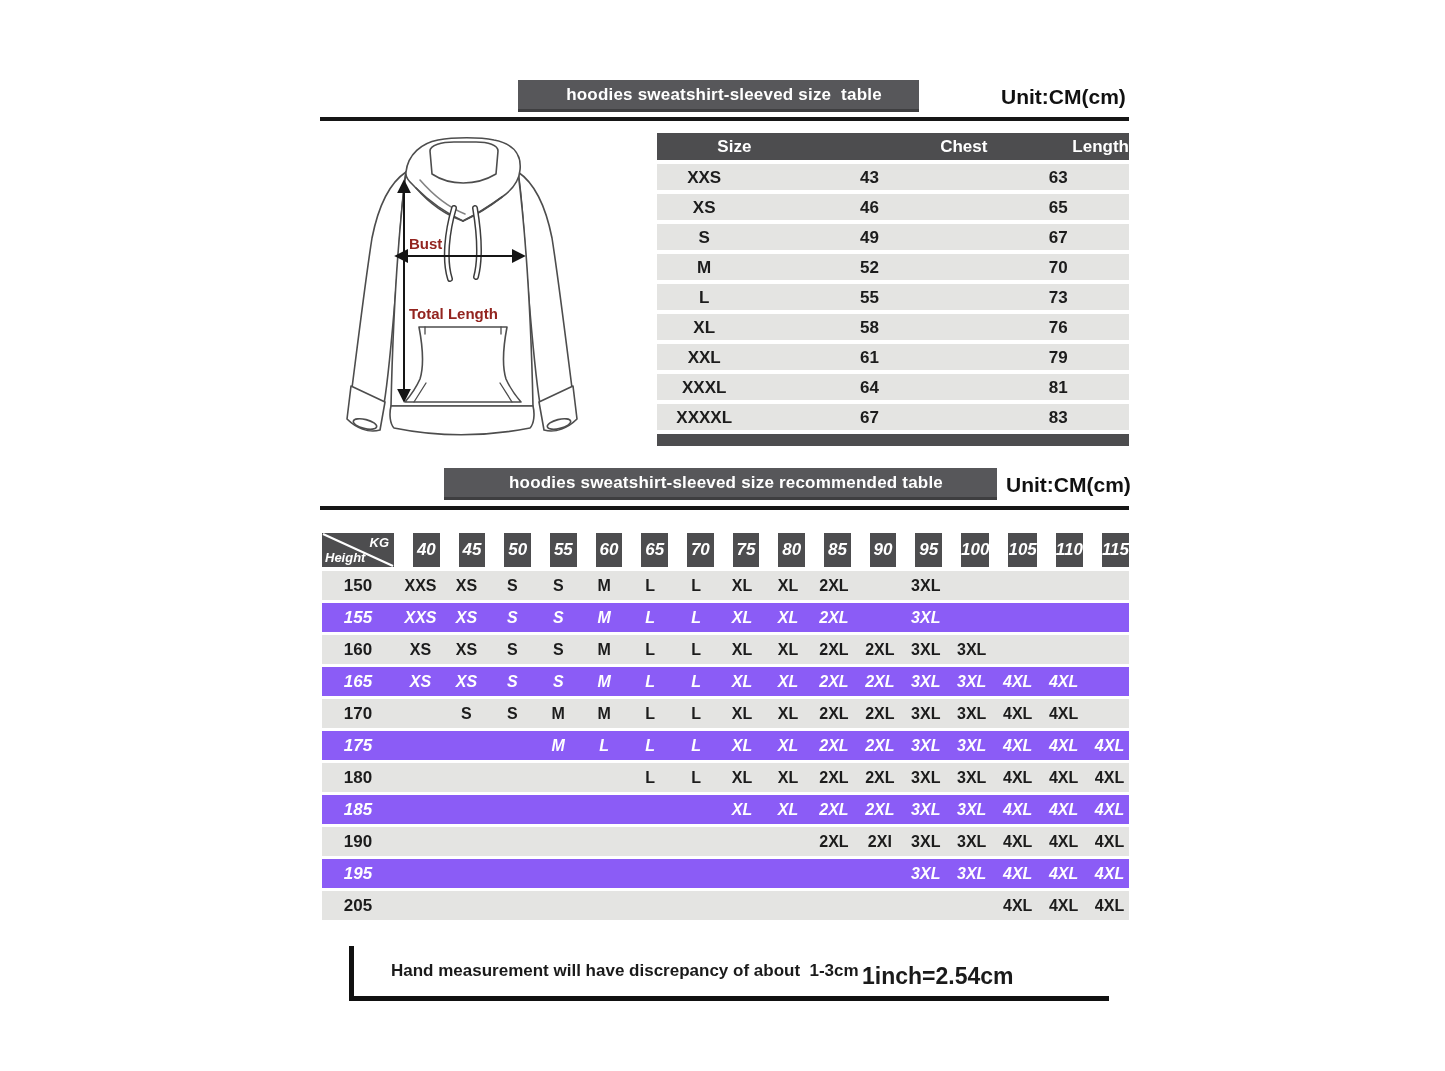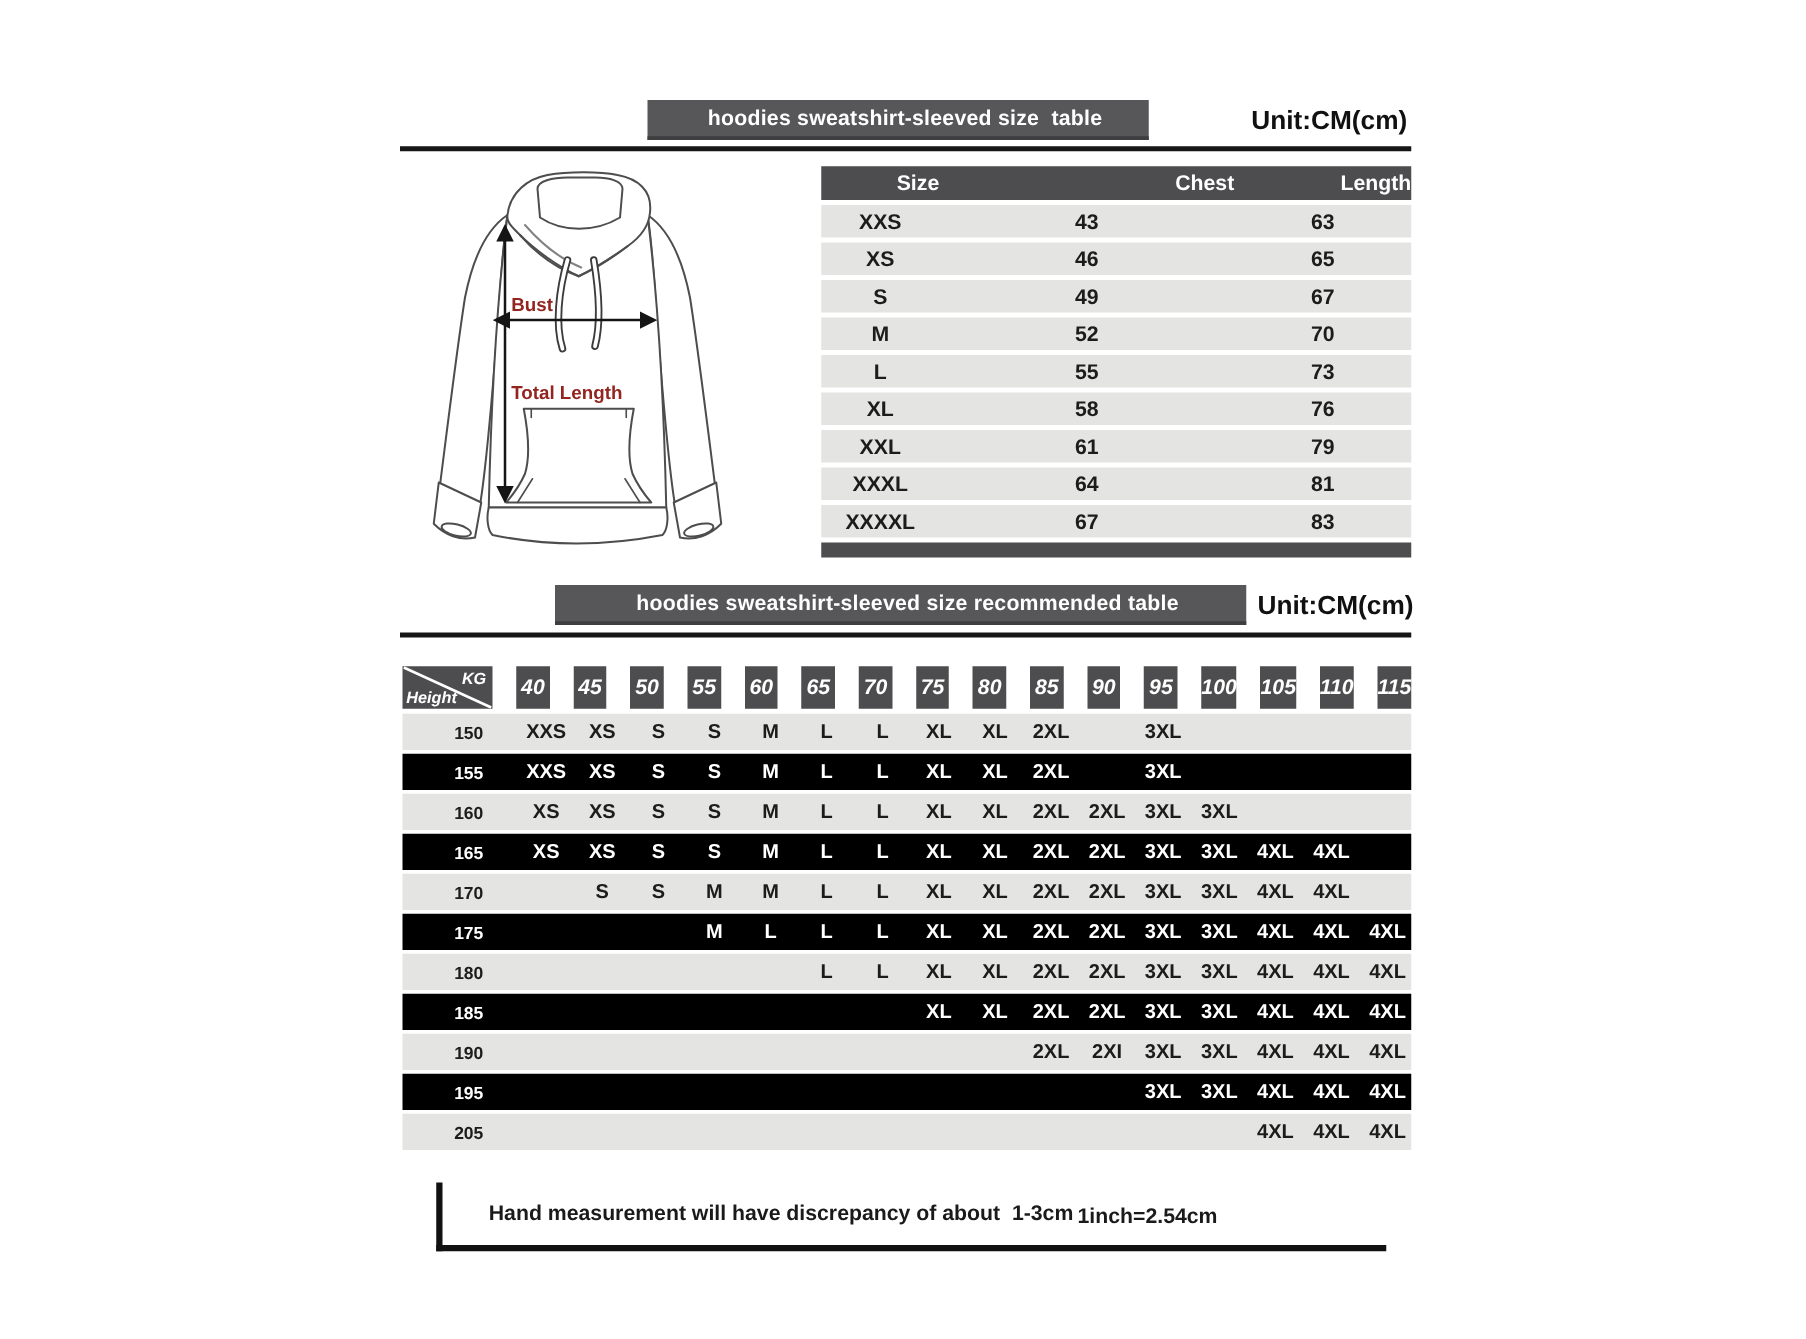--- a/index.html
+++ b/index.html
@@ -56,36 +56,36 @@
   .mx-corner svg { position:absolute; left:0; top:0; }
   .mx-hcell {
     flex:1; background:#4d4d4f; color:#fff; font-weight:bold; font-size:17px;
     display:flex; align-items:center; justify-content:center;
   }
   .mx-row {
     display:flex; gap:7px; height:29px; margin-bottom:3px; align-items:center;
     font-weight:bold; font-size:16px;
   }
   .mx-row.light { background:#e4e4e2; color:#1c1c1c; }
-  .mx-row.dark  { background:#000000; color:#fff; }
-  .mx-label { width:72px; flex:none; text-align:center; font-size:14px;margin-left:17px; }
+  .mx-row.dark  { background:#8b5cf6; color:#fff;font-style:italic; }
+  .mx-label { width:72px; flex:none; text-align:center; font-size:17px; }
   .mx-cell { flex:1; text-align:center; line-height:1; }
 
   
   #hoodie { position:absolute; left:332px; top:136px; }
   .redlabel {
     font-family:"Liberation Sans","DejaVu Sans",sans-serif;
     font-weight:bold; font-size:15px; fill:#93241f;
   }
 
   
   #vbar { position:absolute; left:349px; top:946px; width:5px; height:55px; background:#111; }
   #hbar { position:absolute; left:349px; top:996px; width:760px; height:5px; background:#111; }
   #note-text { position:absolute; left:367px; top:961px; font-weight:bold; font-size:17px; white-space:pre;margin-left:24px; }
-  #conv-text { position:absolute; left:862px; top:963px; font-weight:bold; font-size:17px; }
+  #conv-text { position:absolute; left:862px; top:963px; font-weight:bold; font-size:23px; }
 </style>
 </head>
 <body>
 
 <div id="canvas">
 
   <div class="titlebar" id="titlebar1">
     <span>hoodies sweatshirt-sleeved size  table</span>
   </div>
   <div class="unit" id="unit1">Unit:CM(cm)</div>

